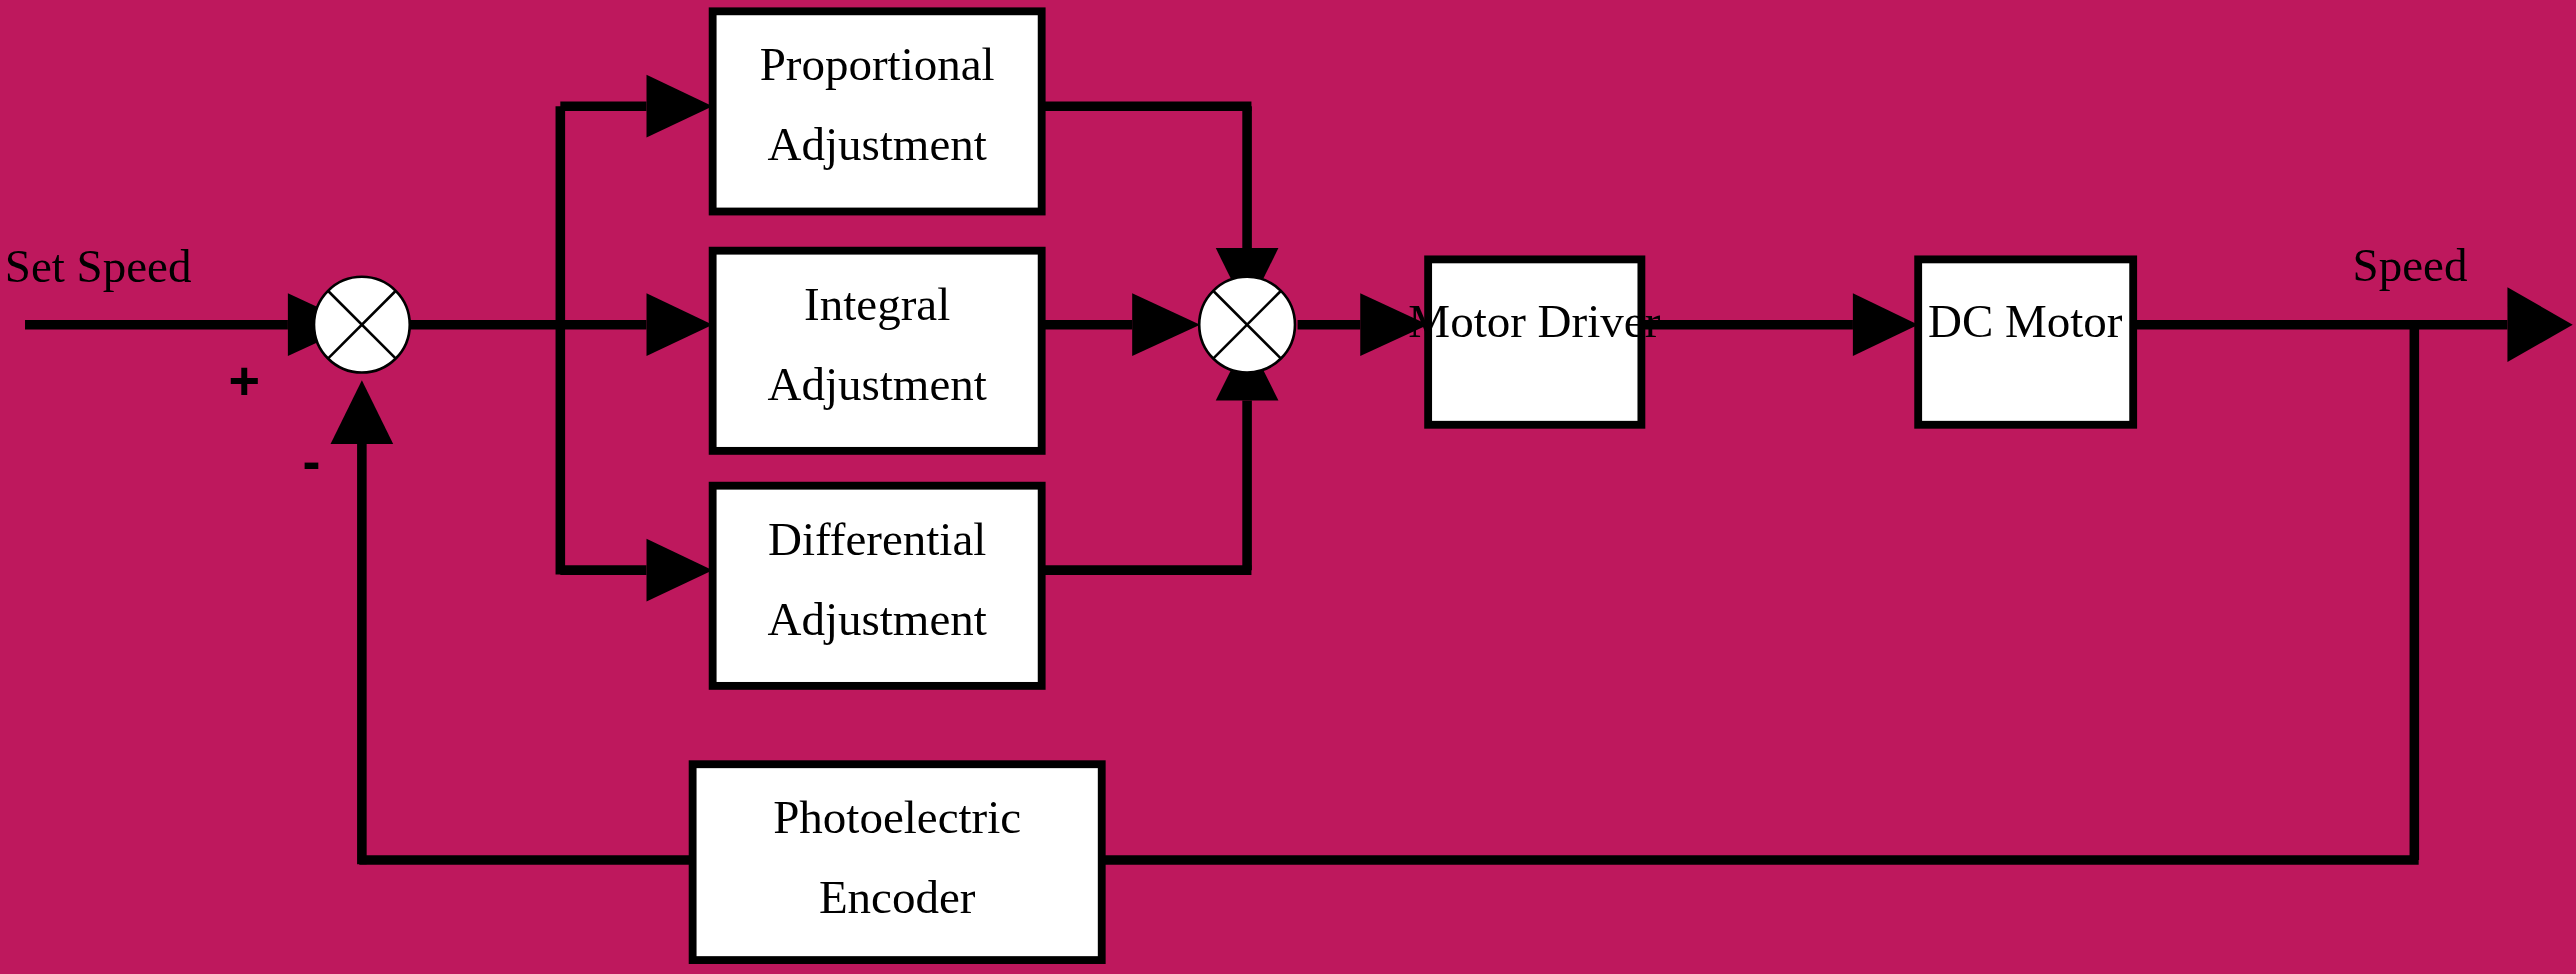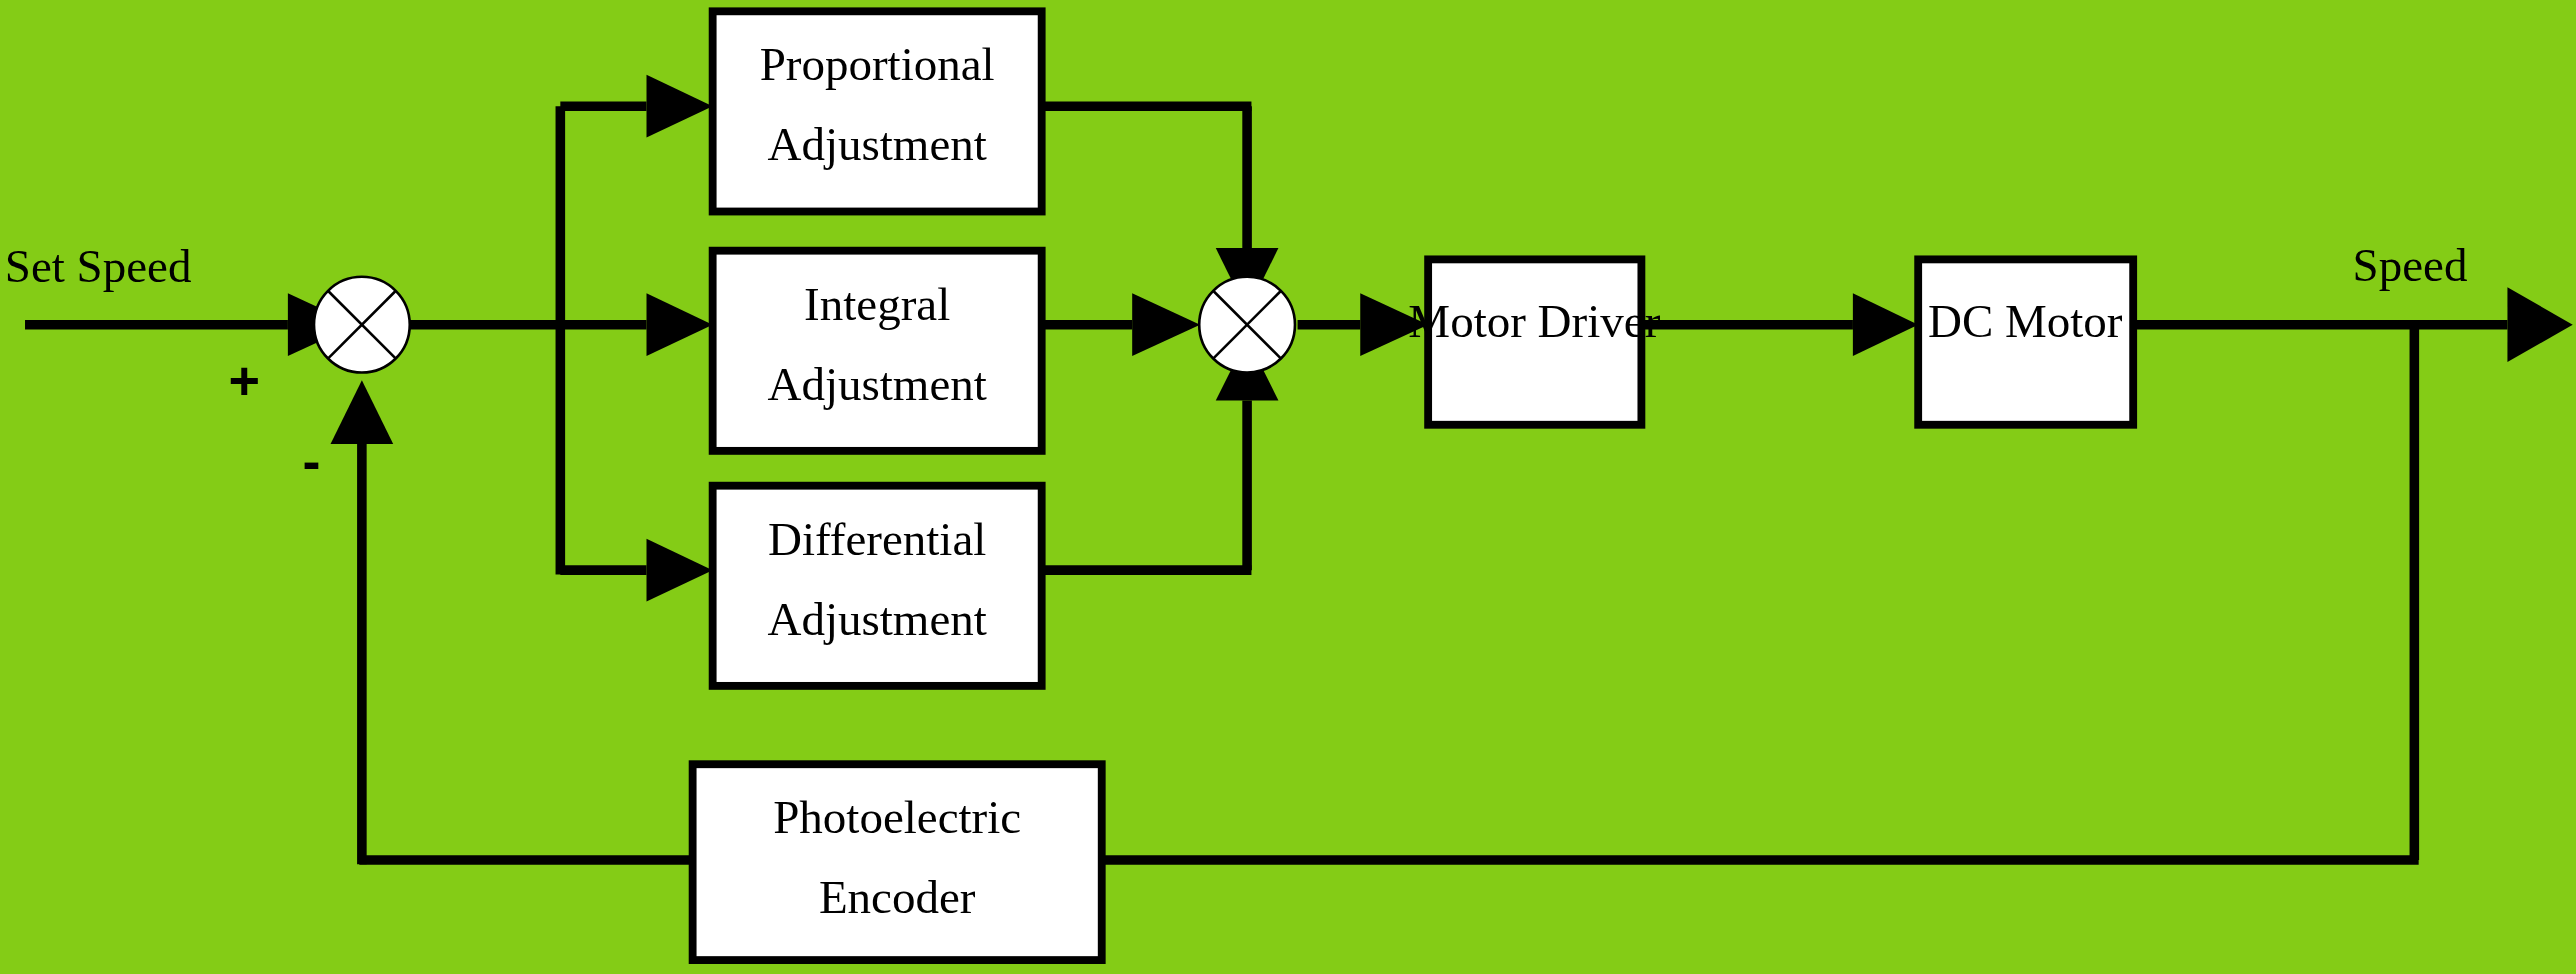--- a/index.html
+++ b/index.html
@@ -7,21 +7,21 @@
     padding: 0;
     background: #ffffff;
   }
   body {
     font-family: "Liberation Serif", "DejaVu Serif", serif;
   }
   #diagram-root {
     position: relative;
     width: 2576px;
     height: 974px;
-    background: #84cc16;
+    background: #be185d;
     overflow: hidden;
   }
   svg.diagram-canvas {
     position: absolute;
     left: 0;
     top: 0;
     width: 2576px;
     height: 974px;
   }
   .block-rect {

